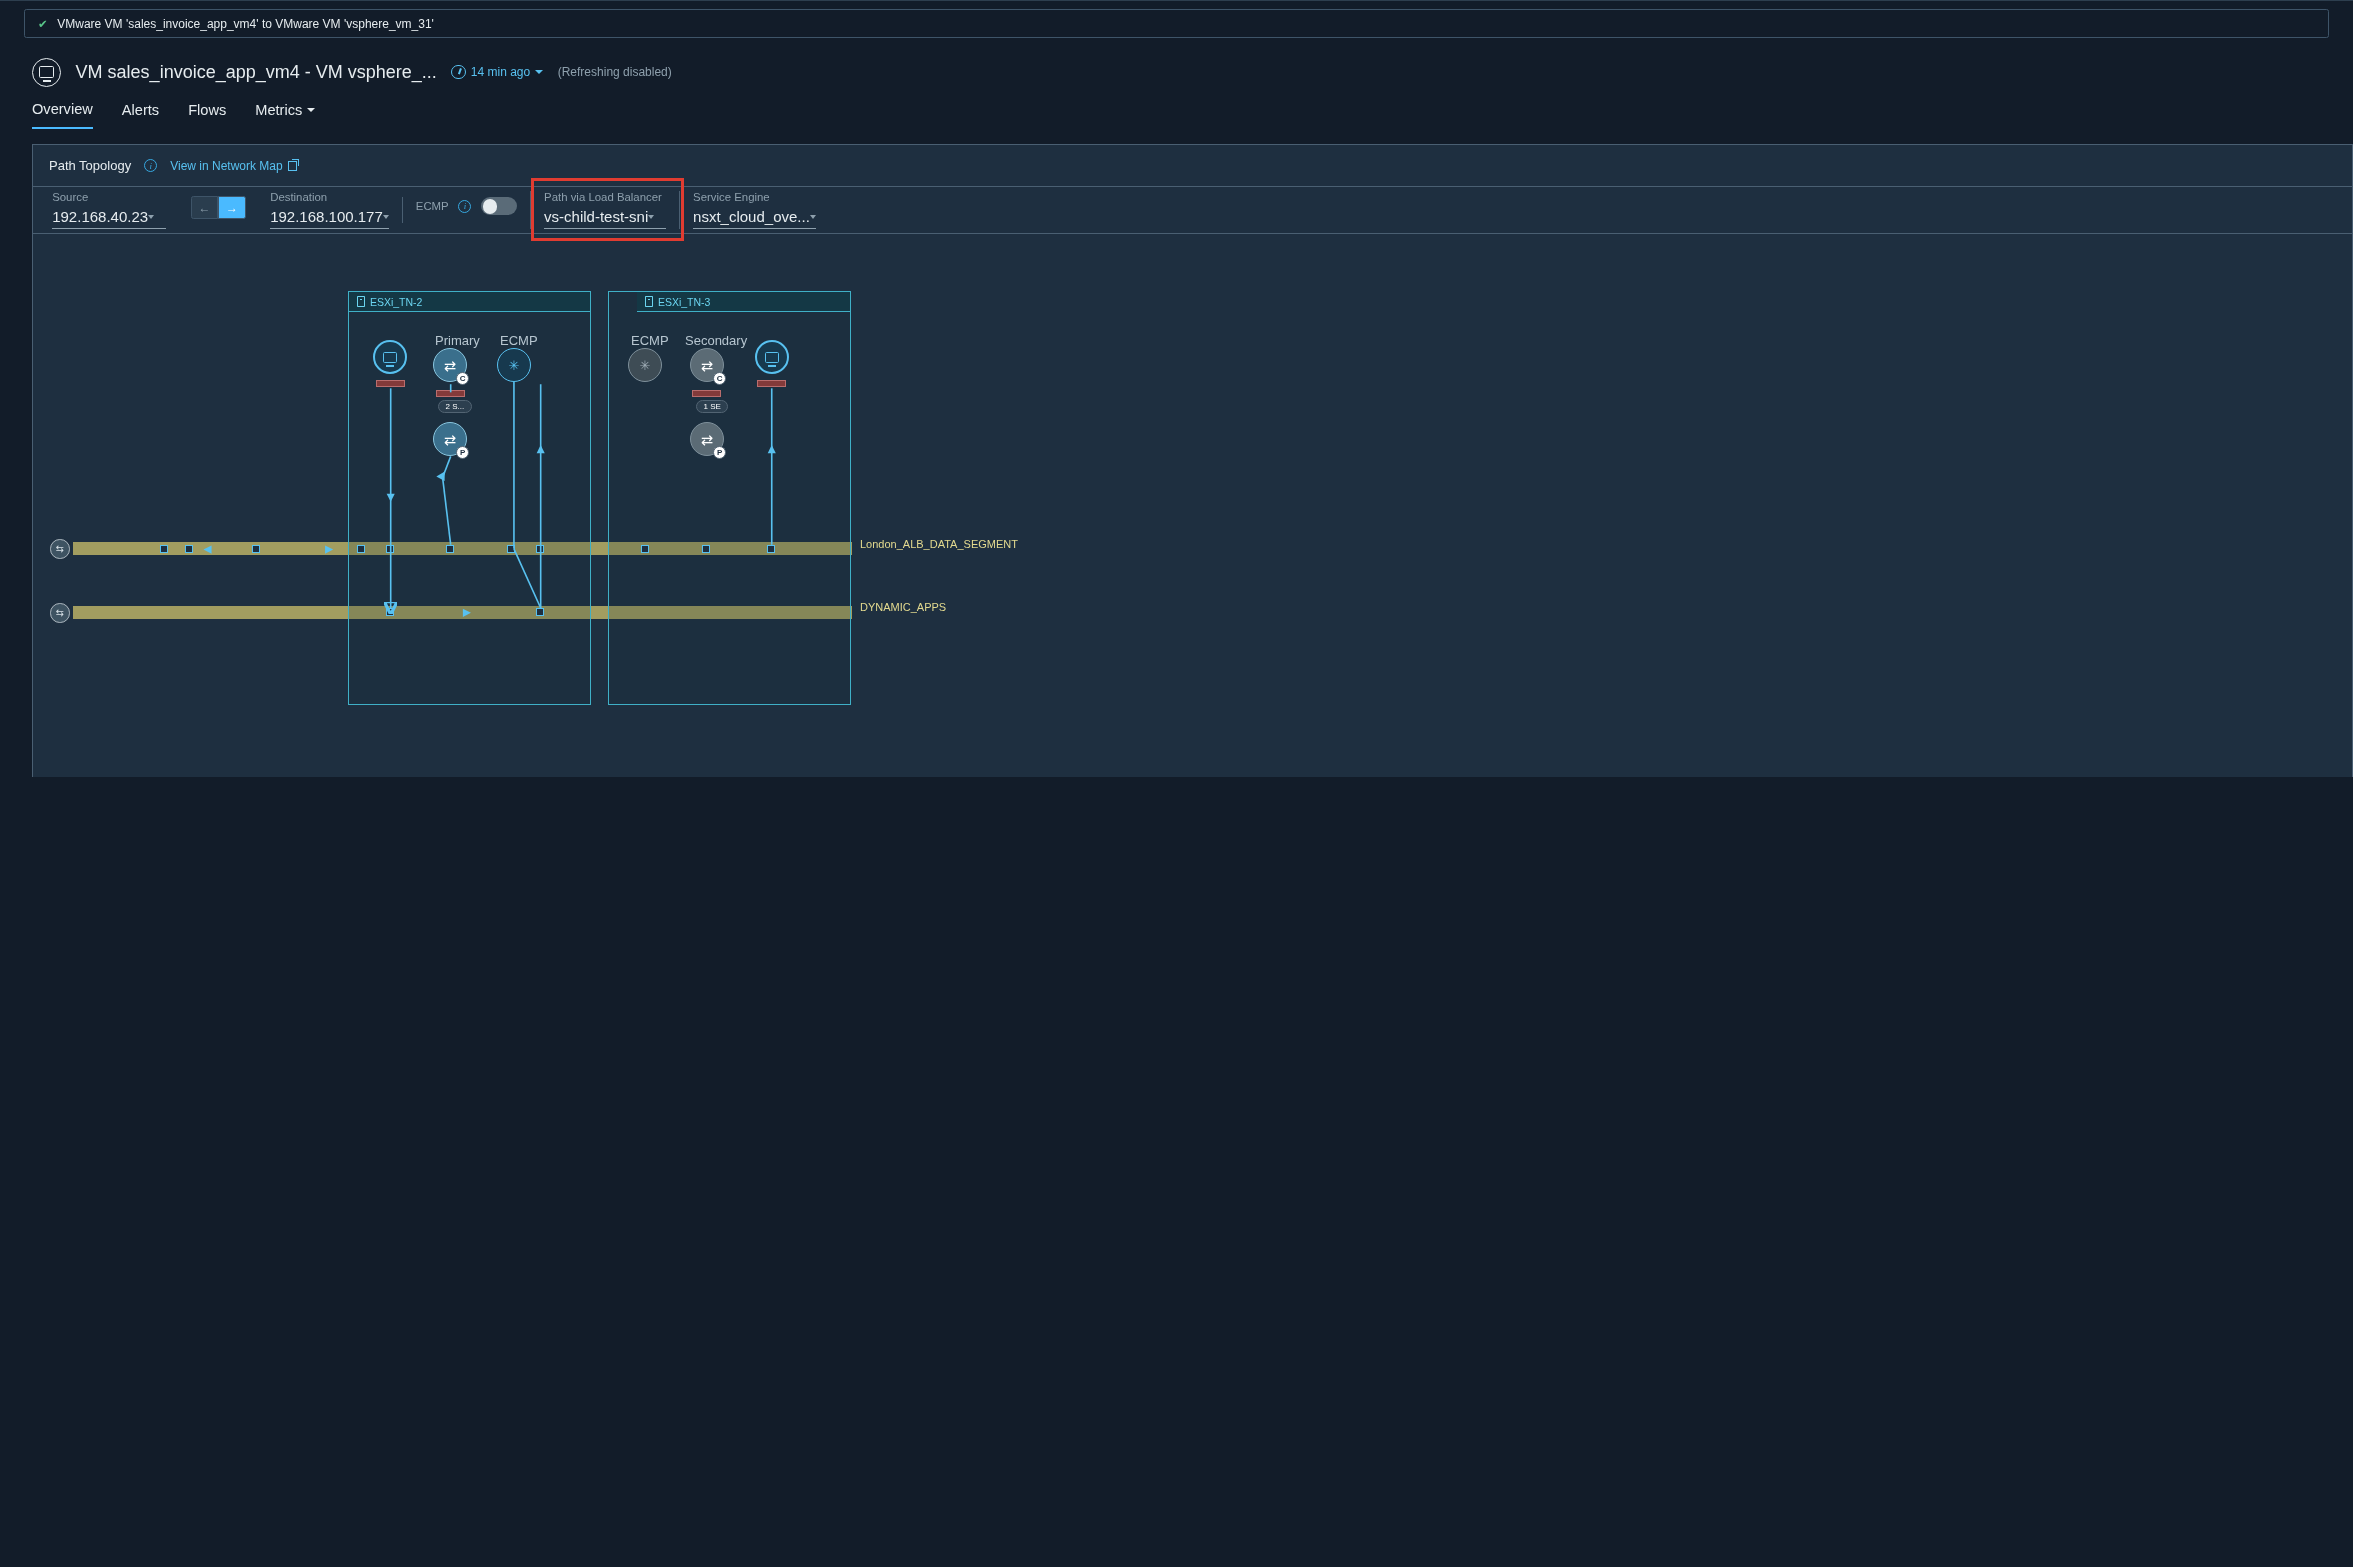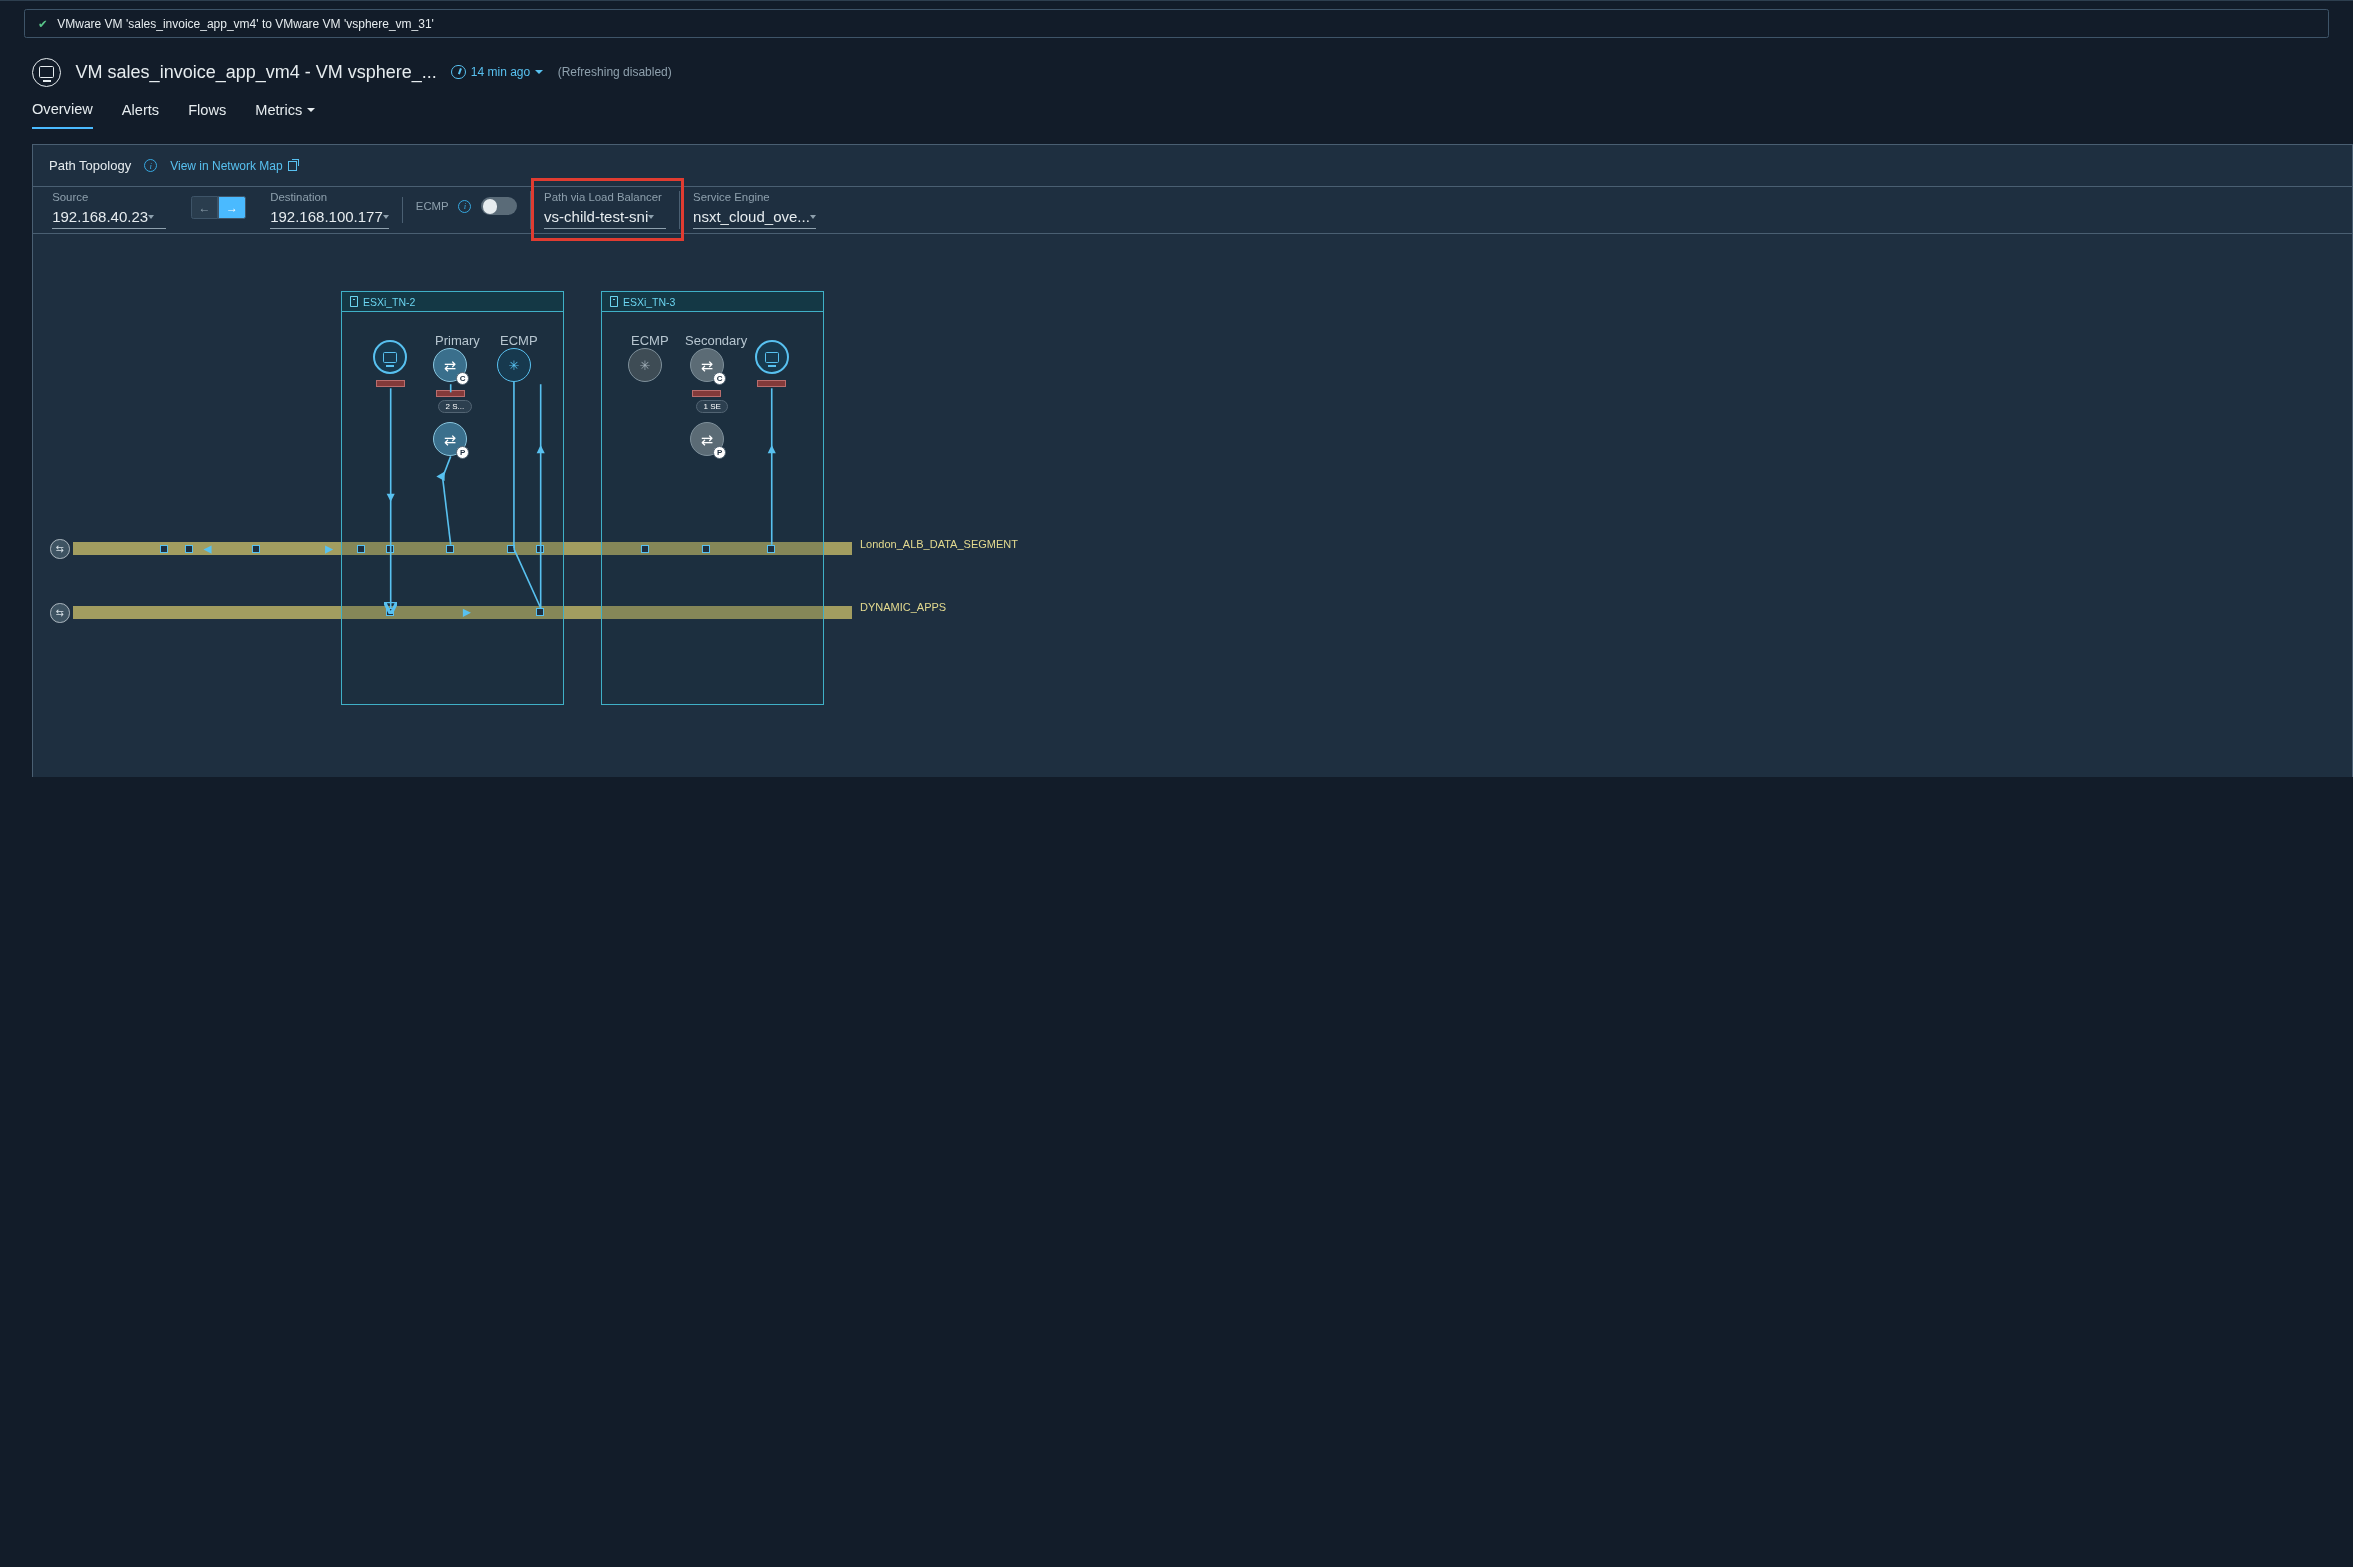--- a/index.html
+++ b/index.html
@@ -180,27 +180,28 @@
 
   
   .topology {
     position:relative;
     margin: 57px 16px 0 16px;
     height: 454px;
   }
   .host-box {
     position:absolute;
     top:0;
-    width:223px;
+    width:243px;
     height:414px;
     border:0.8px solid #3fb0c7;
     background: rgba(20,50,60,0.2);
+    margin-left: 7px;
   }
   .host-box.h1 { left: 292px; }
-  .host-box.h2 { left: 552px; }
+  .host-box.h2 { left: 552px; padding-left: 28px; }
   .host-header {
     background:#143845;
     border-bottom:0.8px solid #3fb0c7;
     color:#6bd5f0;
     font-size:10.5px;
     padding:3.2px 8px;
     display:flex;align-items:center;gap:4.9px;
   }
   .host-icon { width:8px;height:11.4px;border:1.2px solid #6bd5f0;border-radius:0.8px; position:relative;}
   .host-icon::before{content:"";position:absolute;top:1.6px;left:1.6px;right:1.6px;height:1.6px;background:#6bd5f0;}

